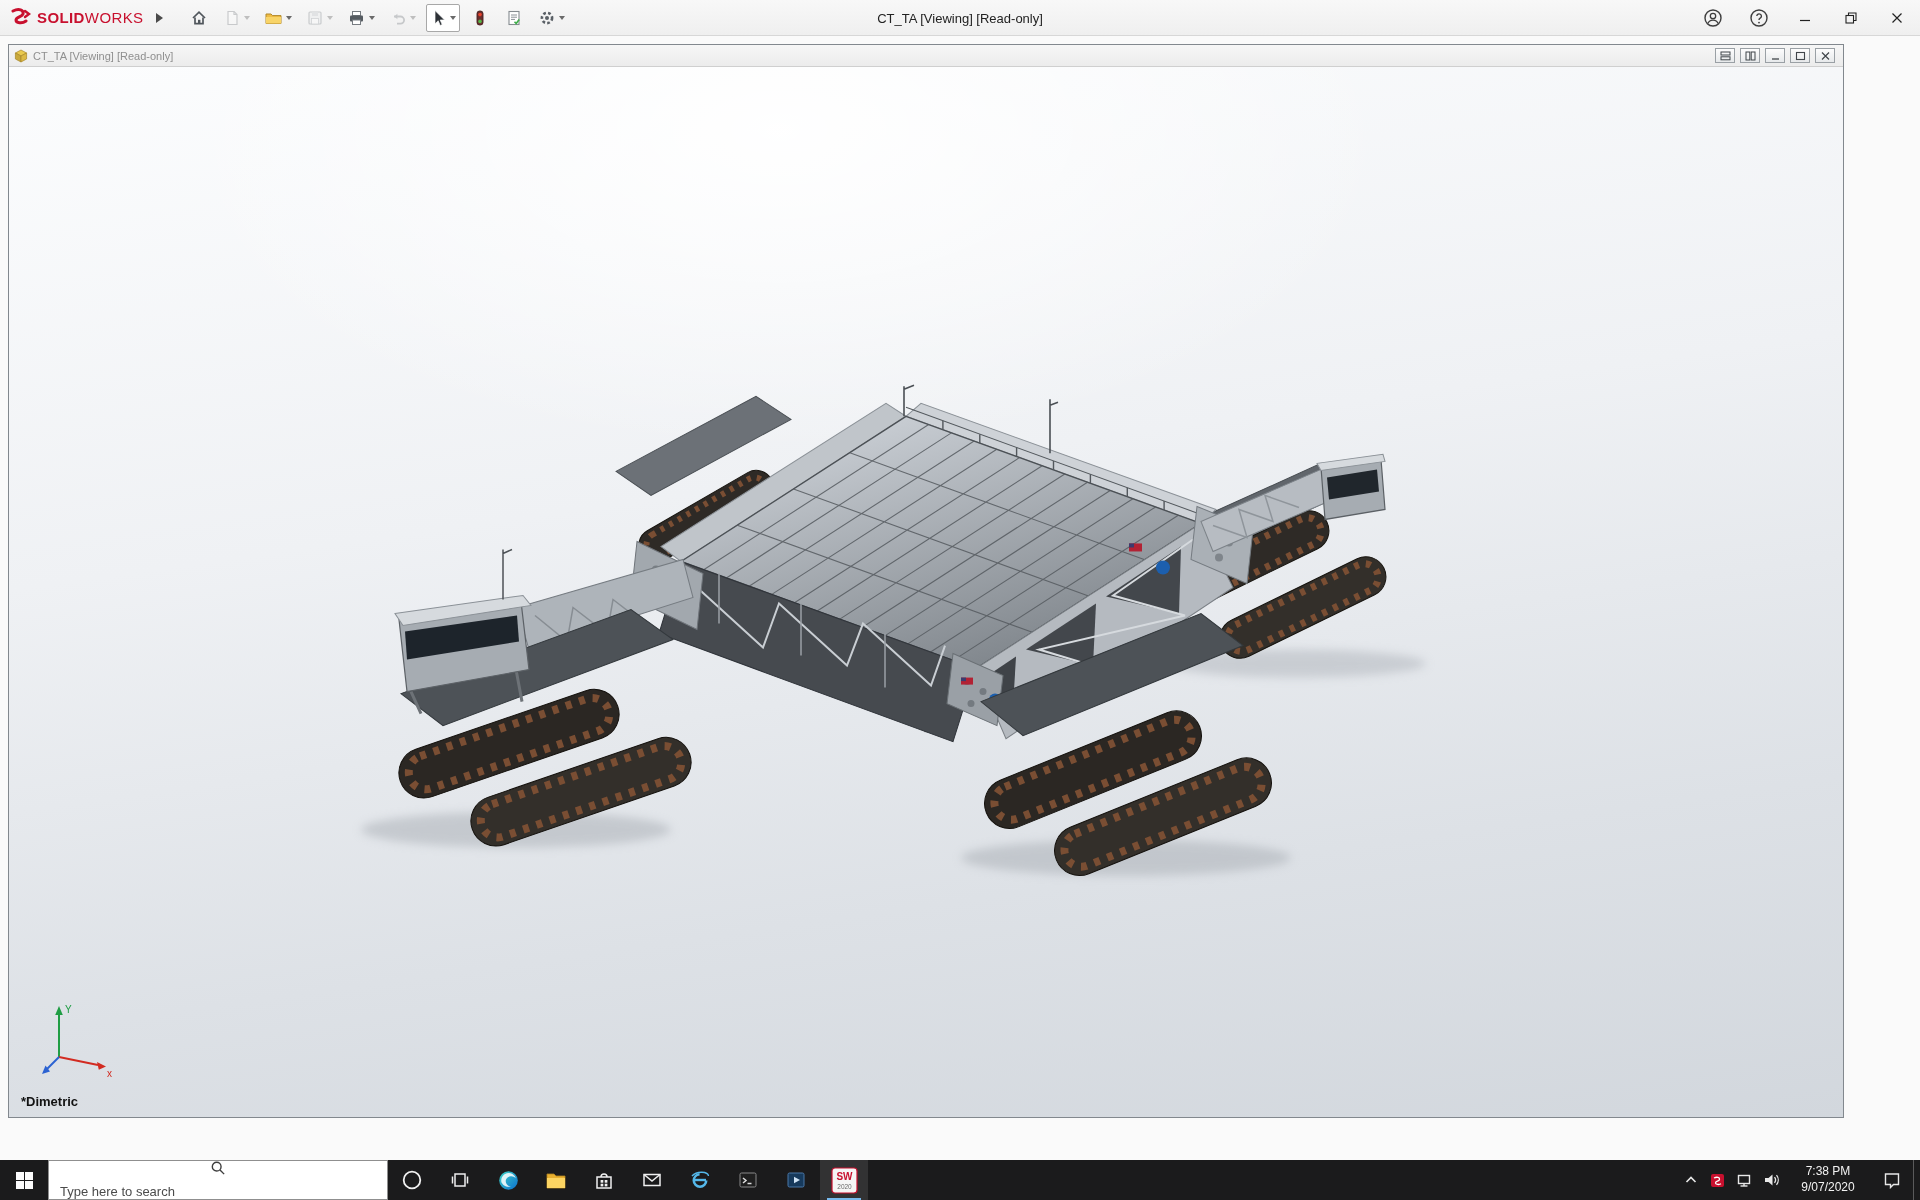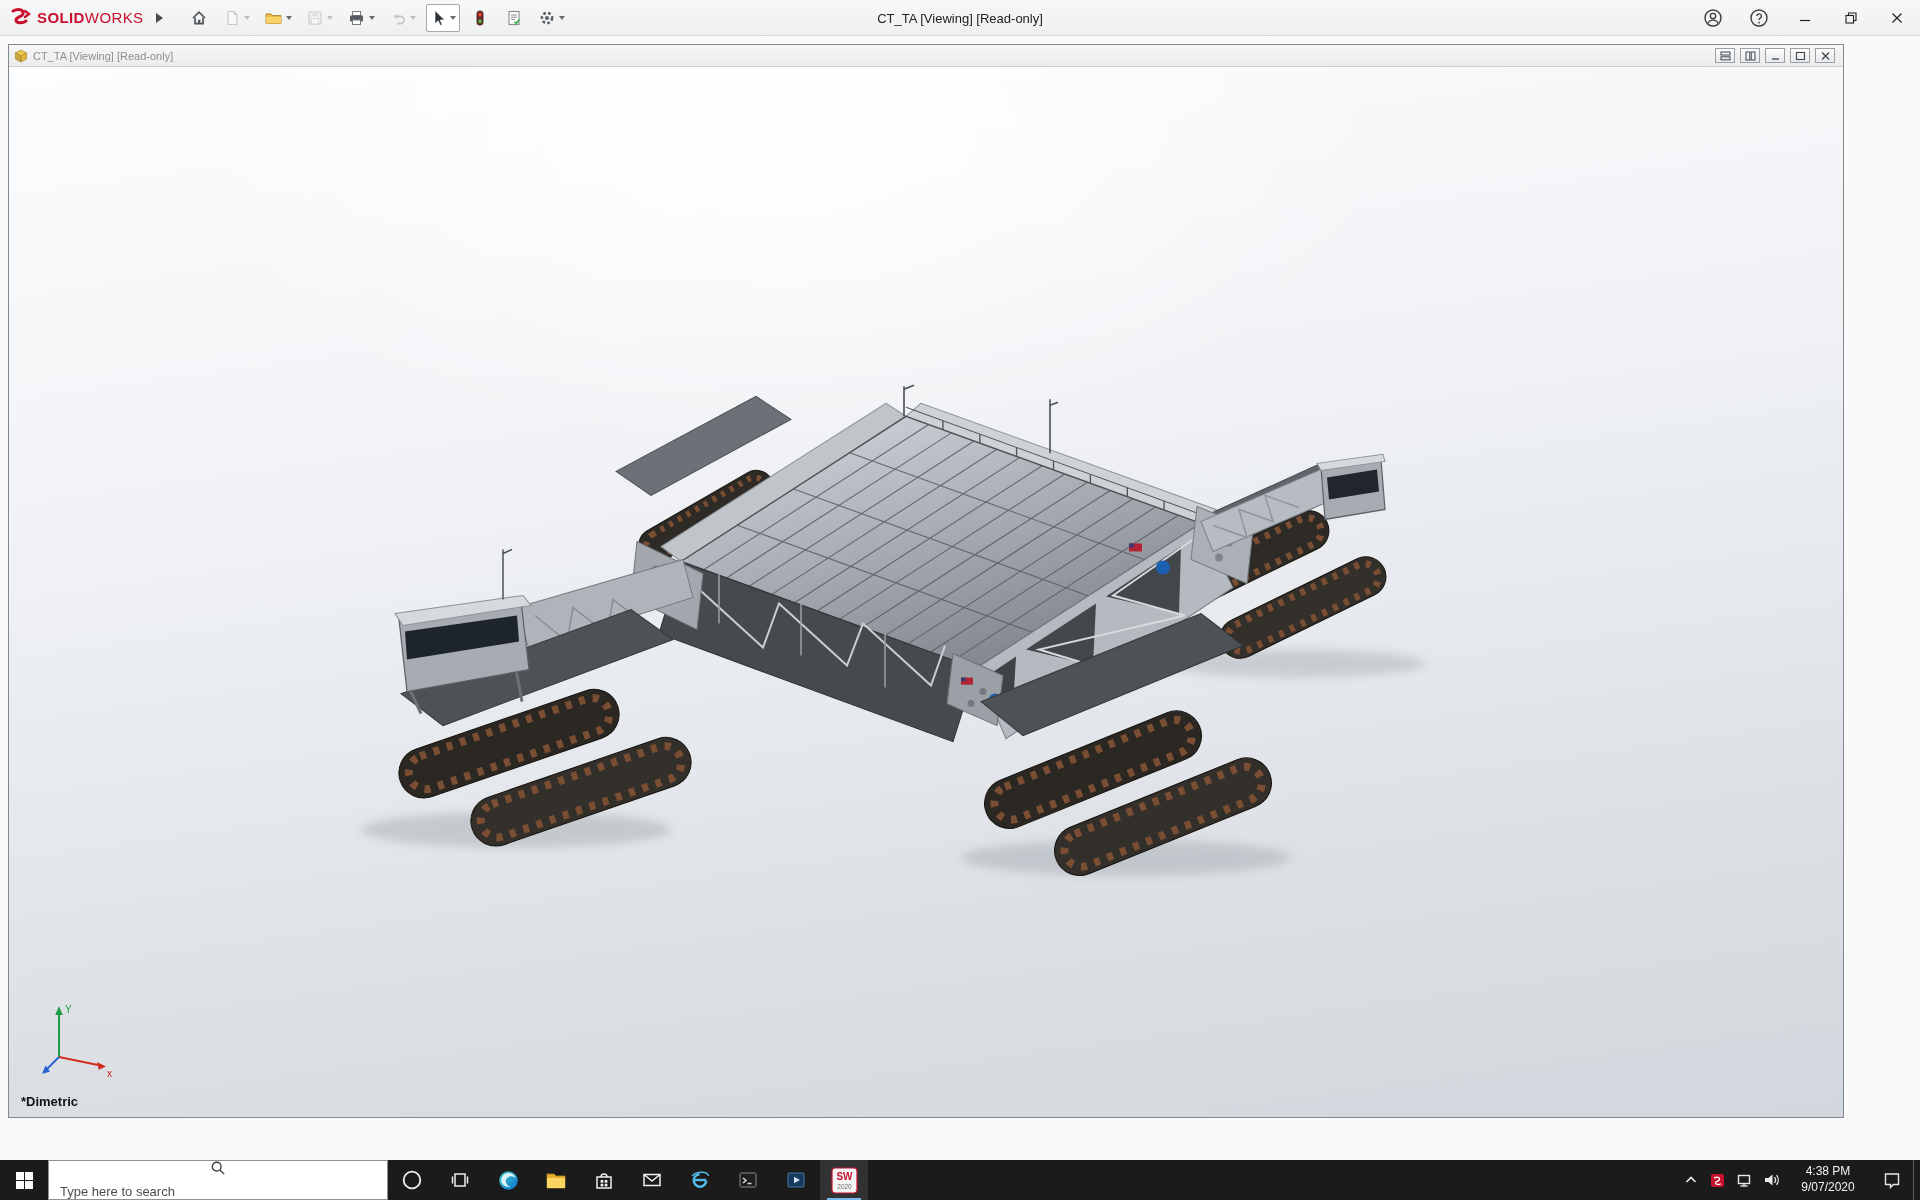--- a/index.html
+++ b/index.html
@@ -480,21 +480,21 @@
           <line x1="4.5" y1="15" x2="11.5" y2="15" stroke="#e8e8e8" stroke-width="1.4"></line>
         </svg>
       </div>
       <div class="tray-icon">
         <svg width="18" height="18" viewBox="0 0 18 18">
           <polygon points="2,7 5.5,7 9.5,3.5 9.5,14.5 5.5,11 2,11" fill="#e8e8e8"></polygon>
           <path d="M11.5,6.2 a4.5,4.5 0 0 1 0,5.6 M13.5,4.2 a7.5,7.5 0 0 1 0,9.6" fill="none" stroke="#e8e8e8" stroke-width="1.3"></path>
         </svg>
       </div>
       <div class="clock">
-        <div>4:38 PM</div>
+        <div>7:38 PM</div>
         <div>9/07/2020</div>
       </div>
       <div class="action-center">
         <svg width="18" height="18" viewBox="0 0 18 18">
           <path d="M2.5,3 h13 v10.5 h-5 l-3,3 v-3 h-5 z" fill="none" stroke="#e8e8e8" stroke-width="1.4"></path>
         </svg>
       </div>
       <div class="show-desktop"></div>
     </div>
   </footer>

